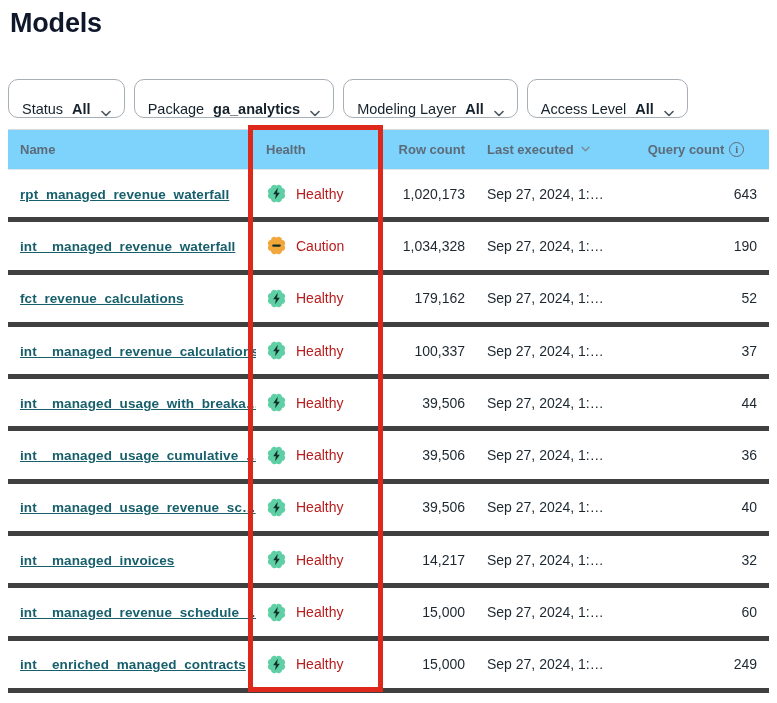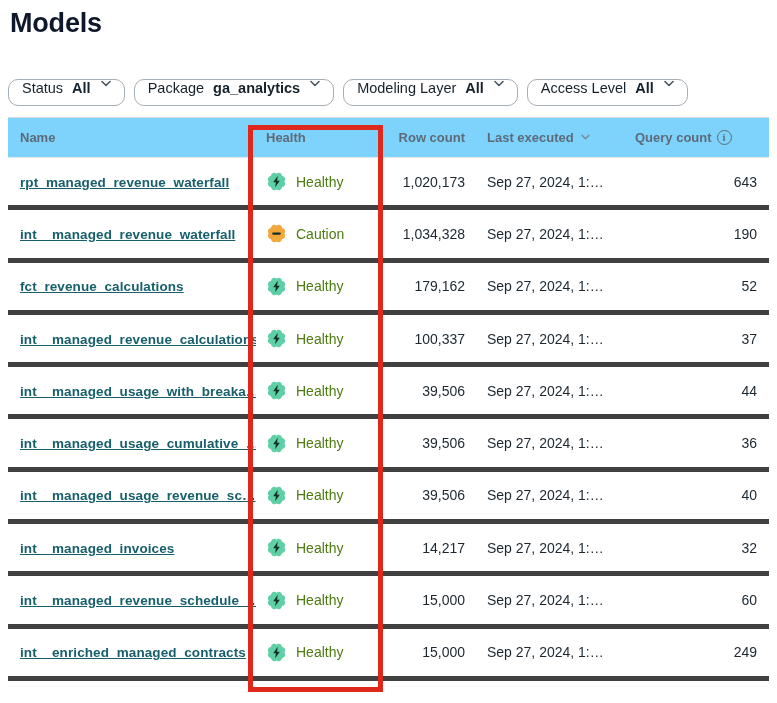--- a/index.html
+++ b/index.html
@@ -19,23 +19,23 @@
     color: #0f172a;
   }
   .filter-bar {
     display: flex;
     gap: 9px;
     margin: 40px 0 0 8px;
     align-items: center;
   }
   .filter-chip {
     display: inline-flex;
-    align-items: flex-start;
+    align-items: flex-end;
     gap: 9px;
-    height: 27px;
+    height: 39px;
     padding: 0 13px;
     border: 1px solid #a6aeb6;
     border-radius: 10px;
     background: #ffffff;
     font-size: 14.5px;
     color: #16222b;
     cursor: pointer;
     white-space: nowrap;
   }
   .filter-chip .chip-value { font-weight: 700; }
@@ -59,21 +59,21 @@
     background: #7dd3fc;
     border-bottom: 1px solid #e4e7ea;
     font-size: 13px;
     font-weight: 700;
     color: #5d6b79;
   }
   .th-name { padding-left: 12px; }
   .th-health { padding-left: 10px; }
   .th-rowcount { text-align: right; }
   .th-lastexec { padding-left: 22px; display: flex; align-items: center; gap: 6px; cursor: pointer; }
-  .th-query { text-align: right; padding-right: 12px; display: flex; justify-content: flex-start; align-items: center; gap: 5px; }
+  .th-query { text-align: right; padding-right: 12px; display: flex; justify-content: center; align-items: center; gap: 5px; }
   .info-icon {
     width: 15px; height: 15px;
     border: 1.3px solid #5d6b79;
     border-radius: 50%;
     display: inline-flex;
     align-items: center;
     justify-content: center;
     font-family: "Liberation Serif", serif;
     font-size: 10.5px;
     font-weight: 700;
@@ -93,21 +93,21 @@
     text-decoration: underline;
     cursor: pointer;
     letter-spacing: 0.1px;
   }
   .td-health { padding-left: 10px; display: flex; align-items: center; gap: 9px; }
   .health-badge { width: 21px; height: 21px; flex: 0 0 auto; }
   .health-badge svg { display: block; width: 100%; height: 100%; }
   .badge-shape { fill: var(--healthy, #5fd0a5); }
   .caution .badge-shape { fill: var(--caution, #f2a73b); }
   .glyph { fill: #12312c; }
-  .health-label { color: #4d7c0f; }
+  .health-label { color: #b91c1c; }
   .td-rowcount { text-align: right; font-variant-numeric: tabular-nums; color: #1c2730; }
   .td-lastexec { padding-left: 22px; white-space: nowrap; color: #1c2730; }
   .td-query { text-align: right; padding-right: 12px; font-variant-numeric: tabular-nums; color: #1c2730; }
   .annotation-rect {
     position: absolute;
     left: 248px; top: 125px;
     width: 135px; height: 567px;
     border: 5px solid var(--annotation, #de281c);
     pointer-events: none;
     z-index: 10;

